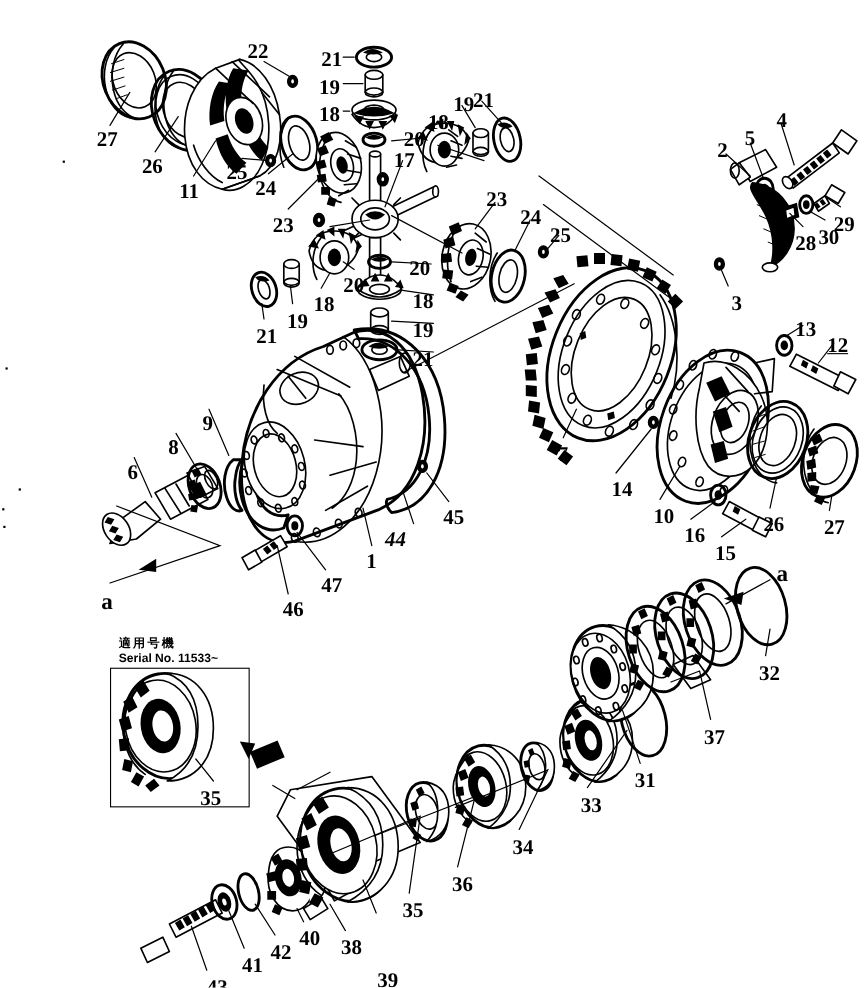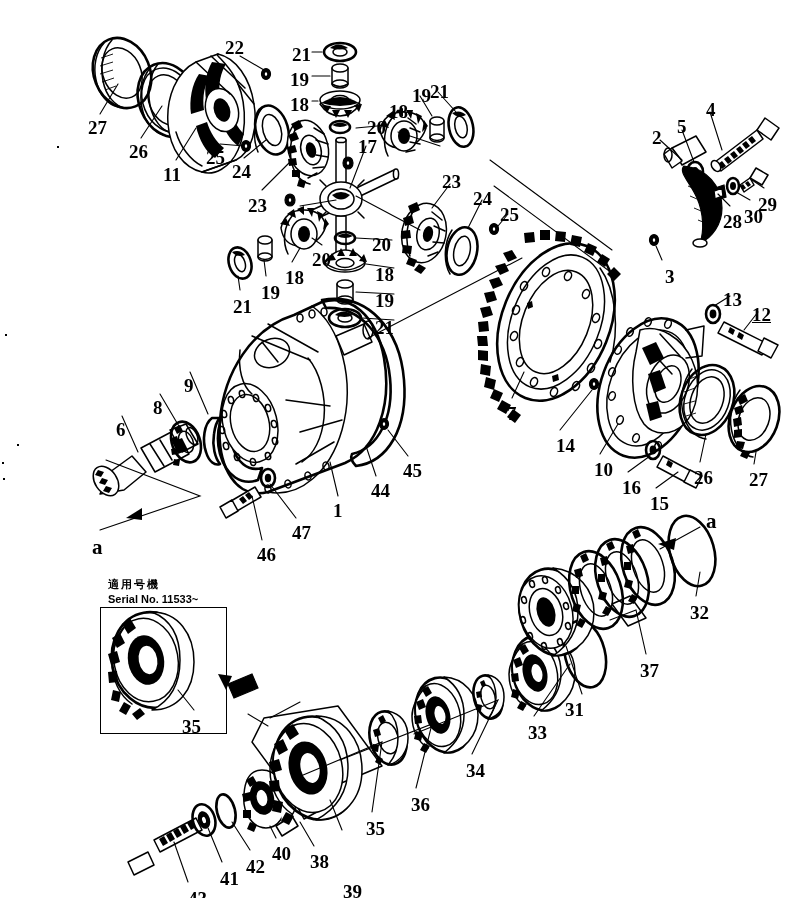--- a/index.html
+++ b/index.html
@@ -831,31 +831,31 @@
       <div class="lbl" style="left: 694px; top: 468px;">26</div>
       <div class="lbl" style="left: 749px; top: 470px;">27</div>
       <div class="lbl" style="left: 723px; top: 290px;">13</div>
       <div class="lbl" style="left: 752px; top: 305px; text-decoration: underline;">12</div>
       <div class="lbl" style="left: 116px; top: 420px;">6</div>
       <div class="lbl" style="left: 153px; top: 398px;">8</div>
       <div class="lbl" style="left: 184px; top: 376px;">9</div>
       <div class="lbl" style="left: 257px; top: 545px;">46</div>
       <div class="lbl" style="left: 292px; top: 523px;">47</div>
       <div class="lbl" style="left: 333px; top: 501px;">1</div>
-      <div class="lbl" style="left: 371px; top: 481px;">44</div>
+      <div class="lbl" style="left: 350px; top: 481px; font-style: italic;">44</div>
       <div class="lbl" style="left: 403px; top: 461px;">45</div>
       <div class="lbl" style="left: 182px; top: 717px;">35</div>
       <div class="lbl" style="left: 188px; top: 889px;">43</div>
       <div class="lbl" style="left: 220px; top: 869px; text-align: center;">41</div>
       <div class="lbl" style="left: 246px; top: 857px;">42</div>
       <div class="lbl" style="left: 272px; top: 844px;">40</div>
       <div class="lbl" style="left: 310px; top: 852px;">38</div>
       <div class="lbl" style="left: 343px; top: 837px; margin-top: 45px;">39</div>
       <div class="lbl" style="left: 366px; top: 819px;">35</div>
       <div class="lbl" style="left: 411px; top: 795px;">36</div>
       <div class="lbl" style="left: 466px; top: 761px;">34</div>
       <div class="lbl" style="left: 528px; top: 723px;">33</div>
-      <div class="lbl" style="left: 565px; top: 700px; text-align: center;">31</div>
+      <div class="lbl" style="left: 577px; top: 700px; text-align: center;">31</div>
       <div class="lbl" style="left: 640px; top: 661px; text-align: center;">37</div>
       <div class="lbl" style="left: 690px; top: 603px;">32</div>
     </div>
 
 </div>
 
 </body></html>

